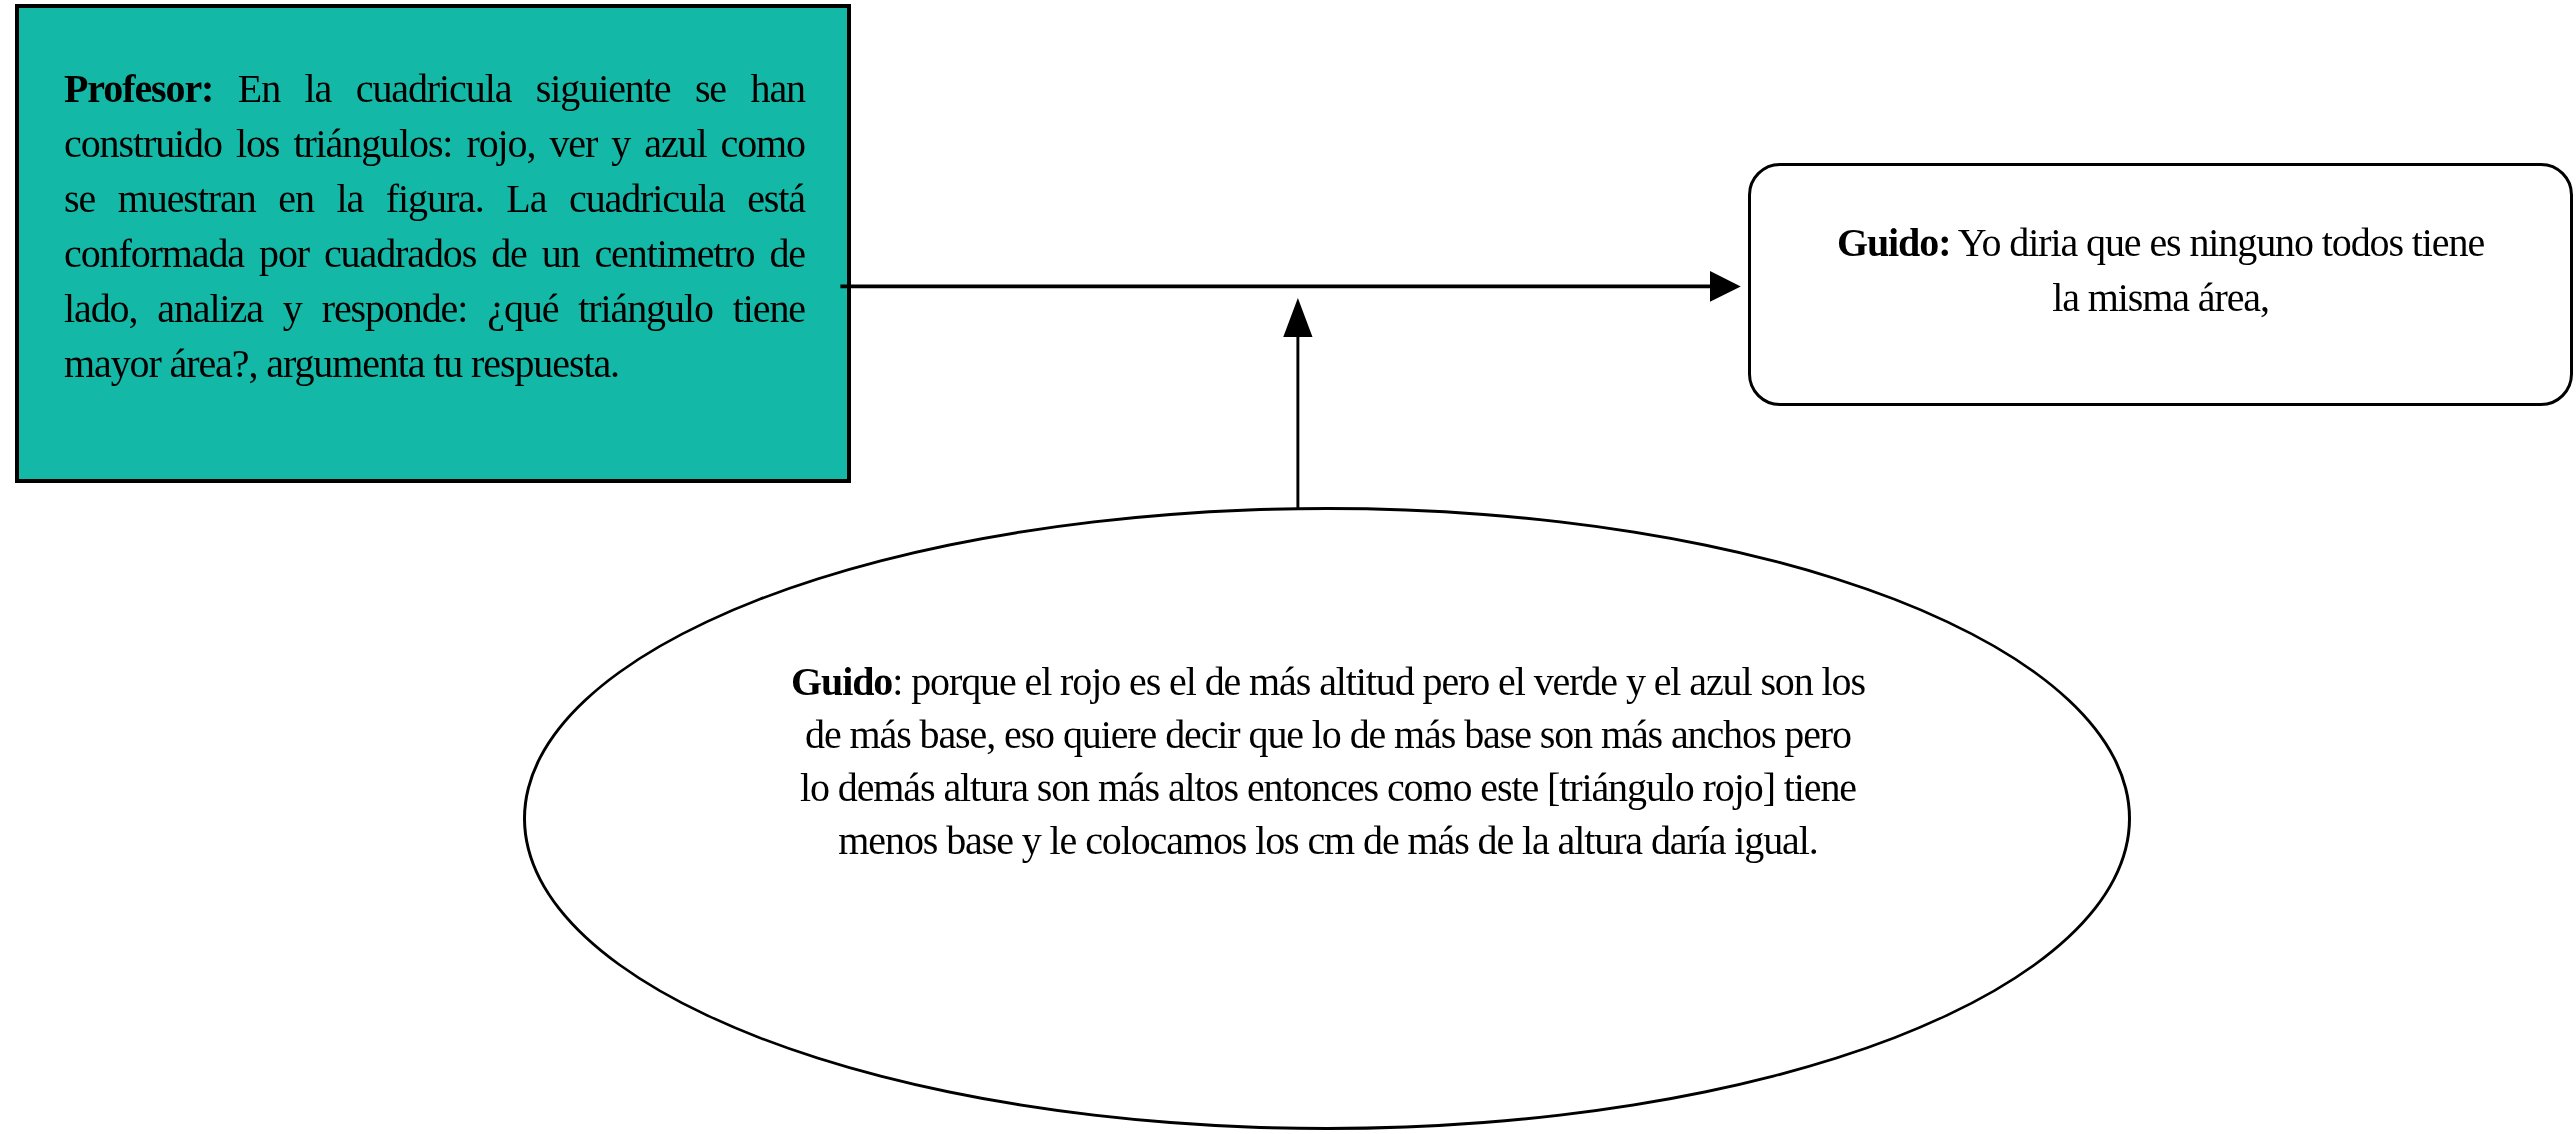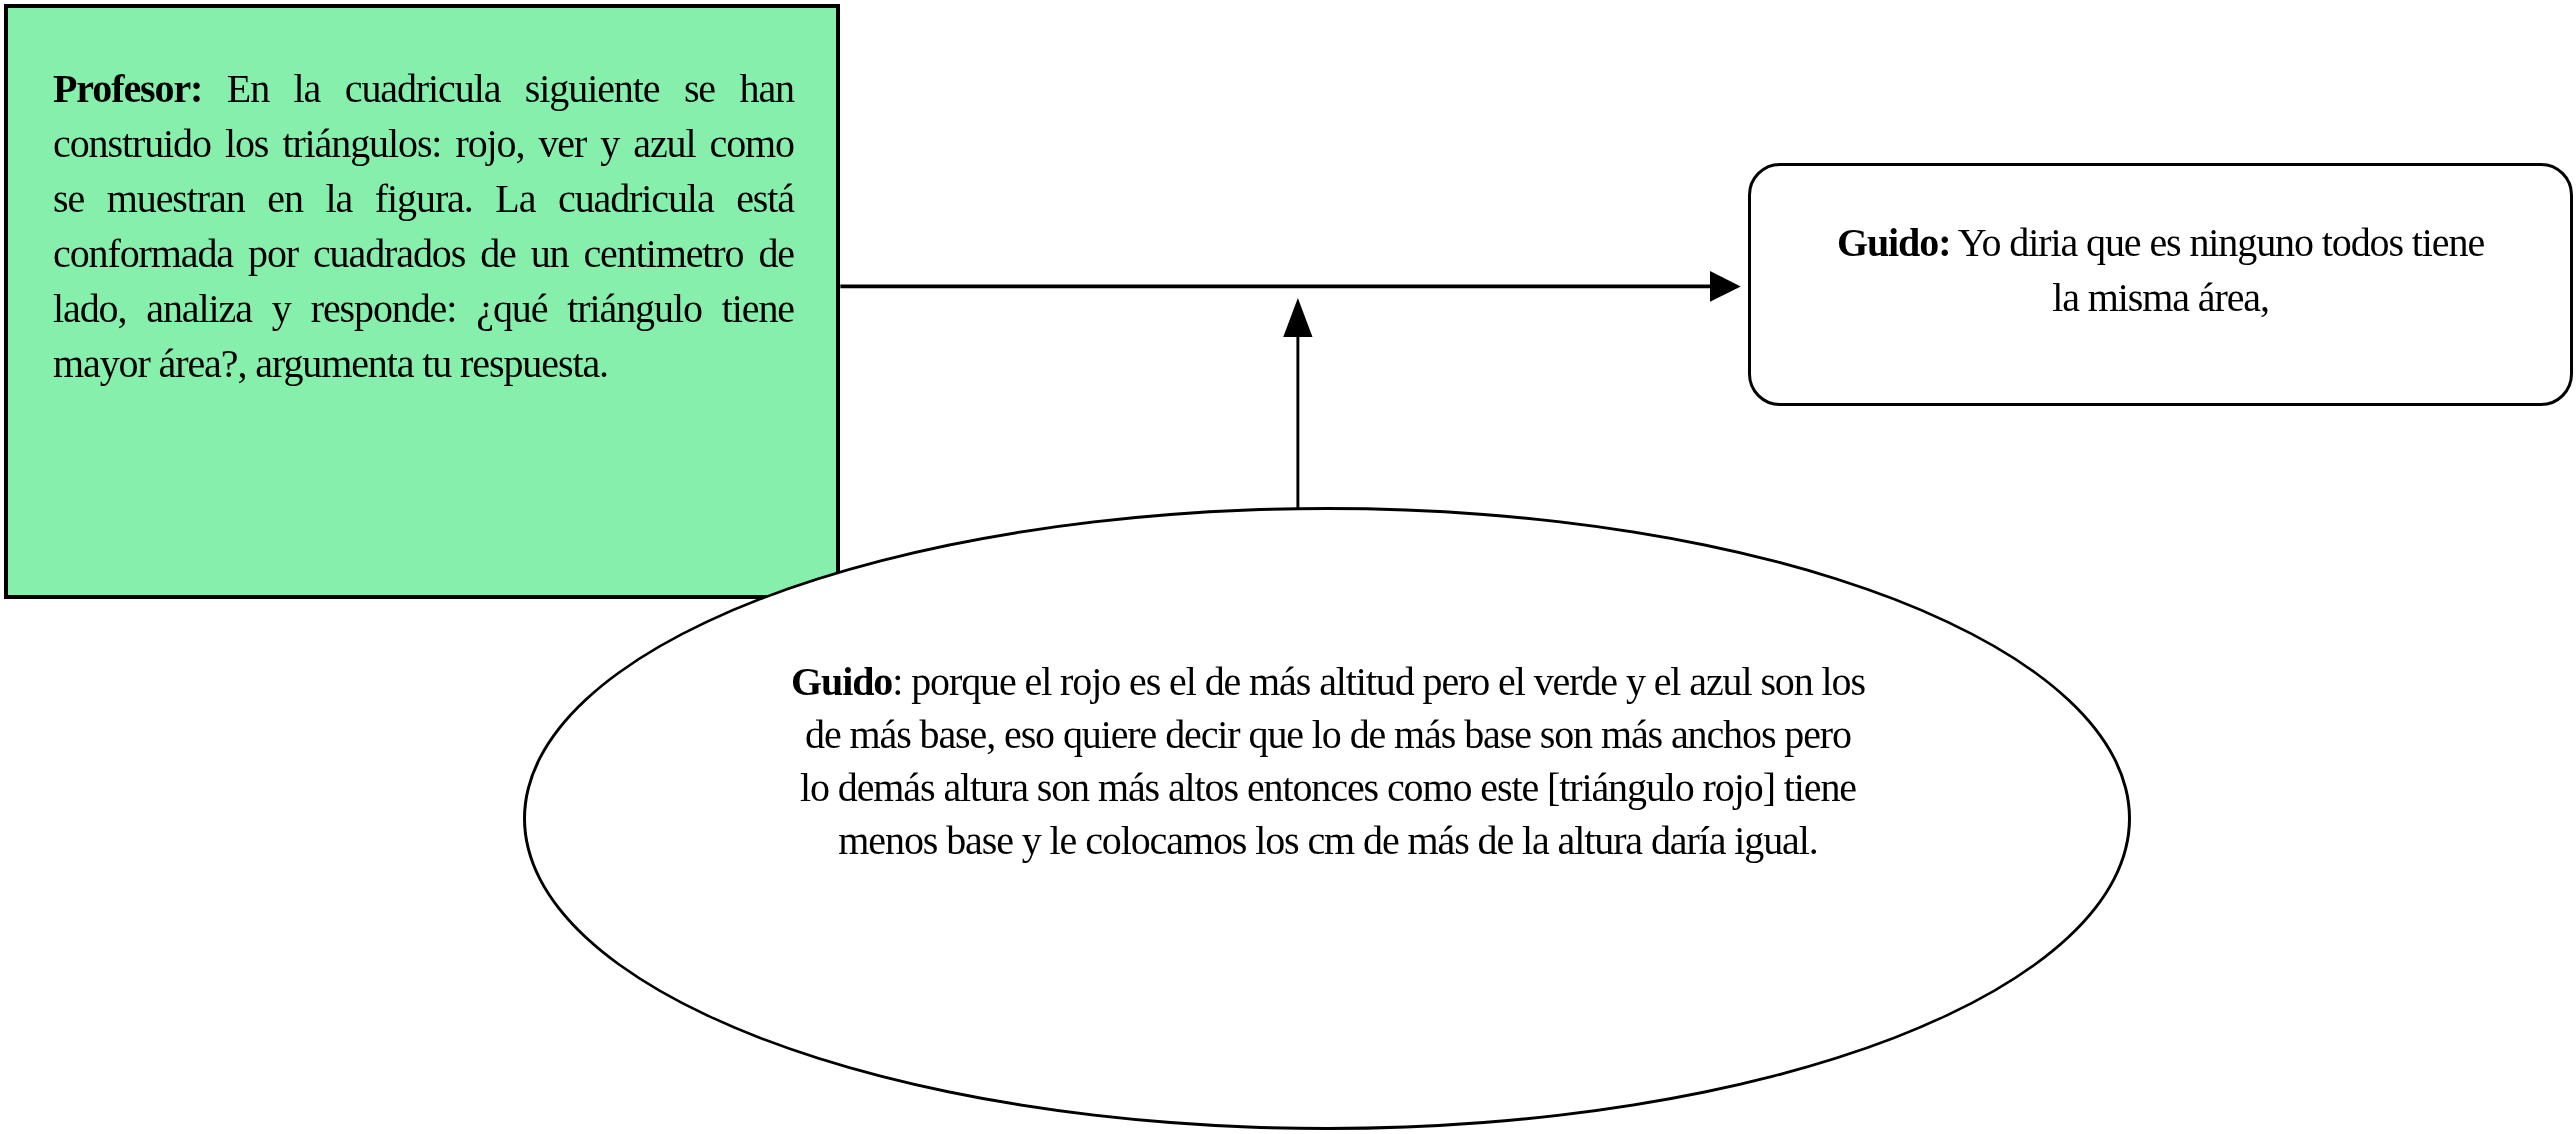--- a/index.html
+++ b/index.html
@@ -19,27 +19,27 @@
       font-size: 40px;
       line-height: 55px;
       letter-spacing: -1.1px;
     }
     .speaker {
       font-weight: bold;
     }
     
     #profesor-box {
       position: absolute;
-      left: 4px;
+      left: 15px;
       top: 4.4px;
       width: 836px;
-      height: 595px;
+      height: 479px;
       border: 4.4px solid #000000;
       box-sizing: border-box;
-      background: #86efac;
+      background: #14b8a6;
     }
     #profesor-box .shape-text {
       position: absolute;
       left: 45px;
       top: 53px;
       width: 741px;
       text-align: justify;
       text-align-last: left;
       hyphens: none;
     }

